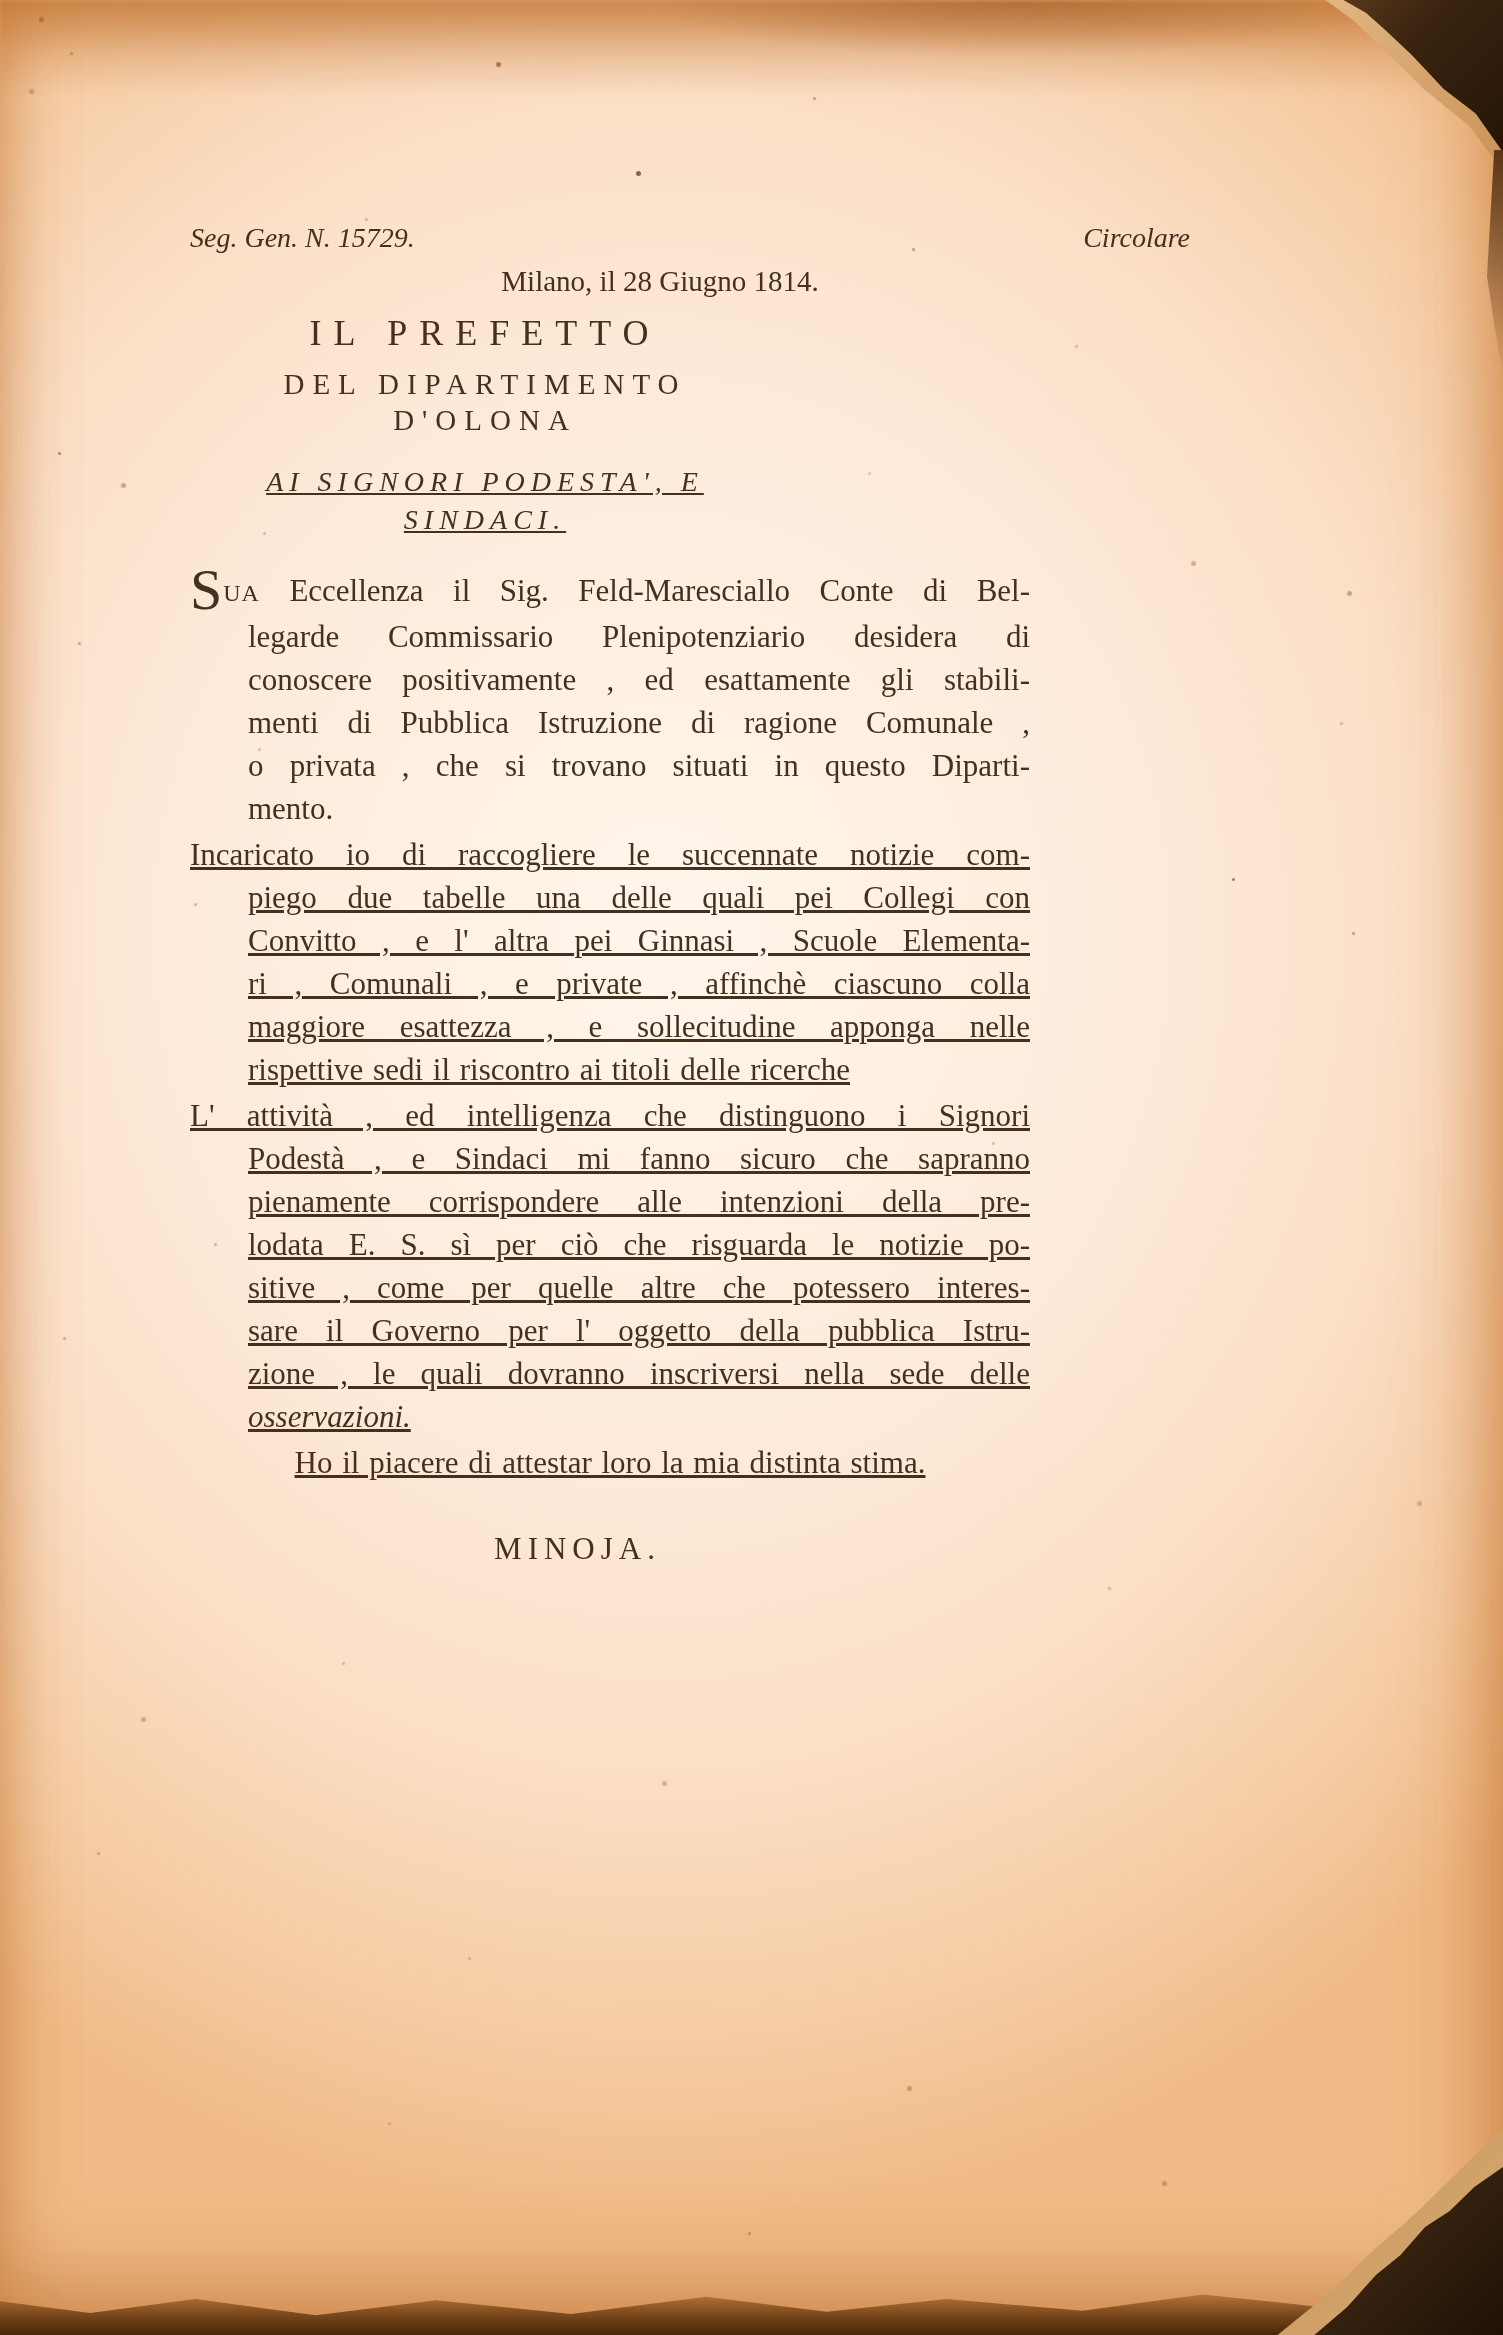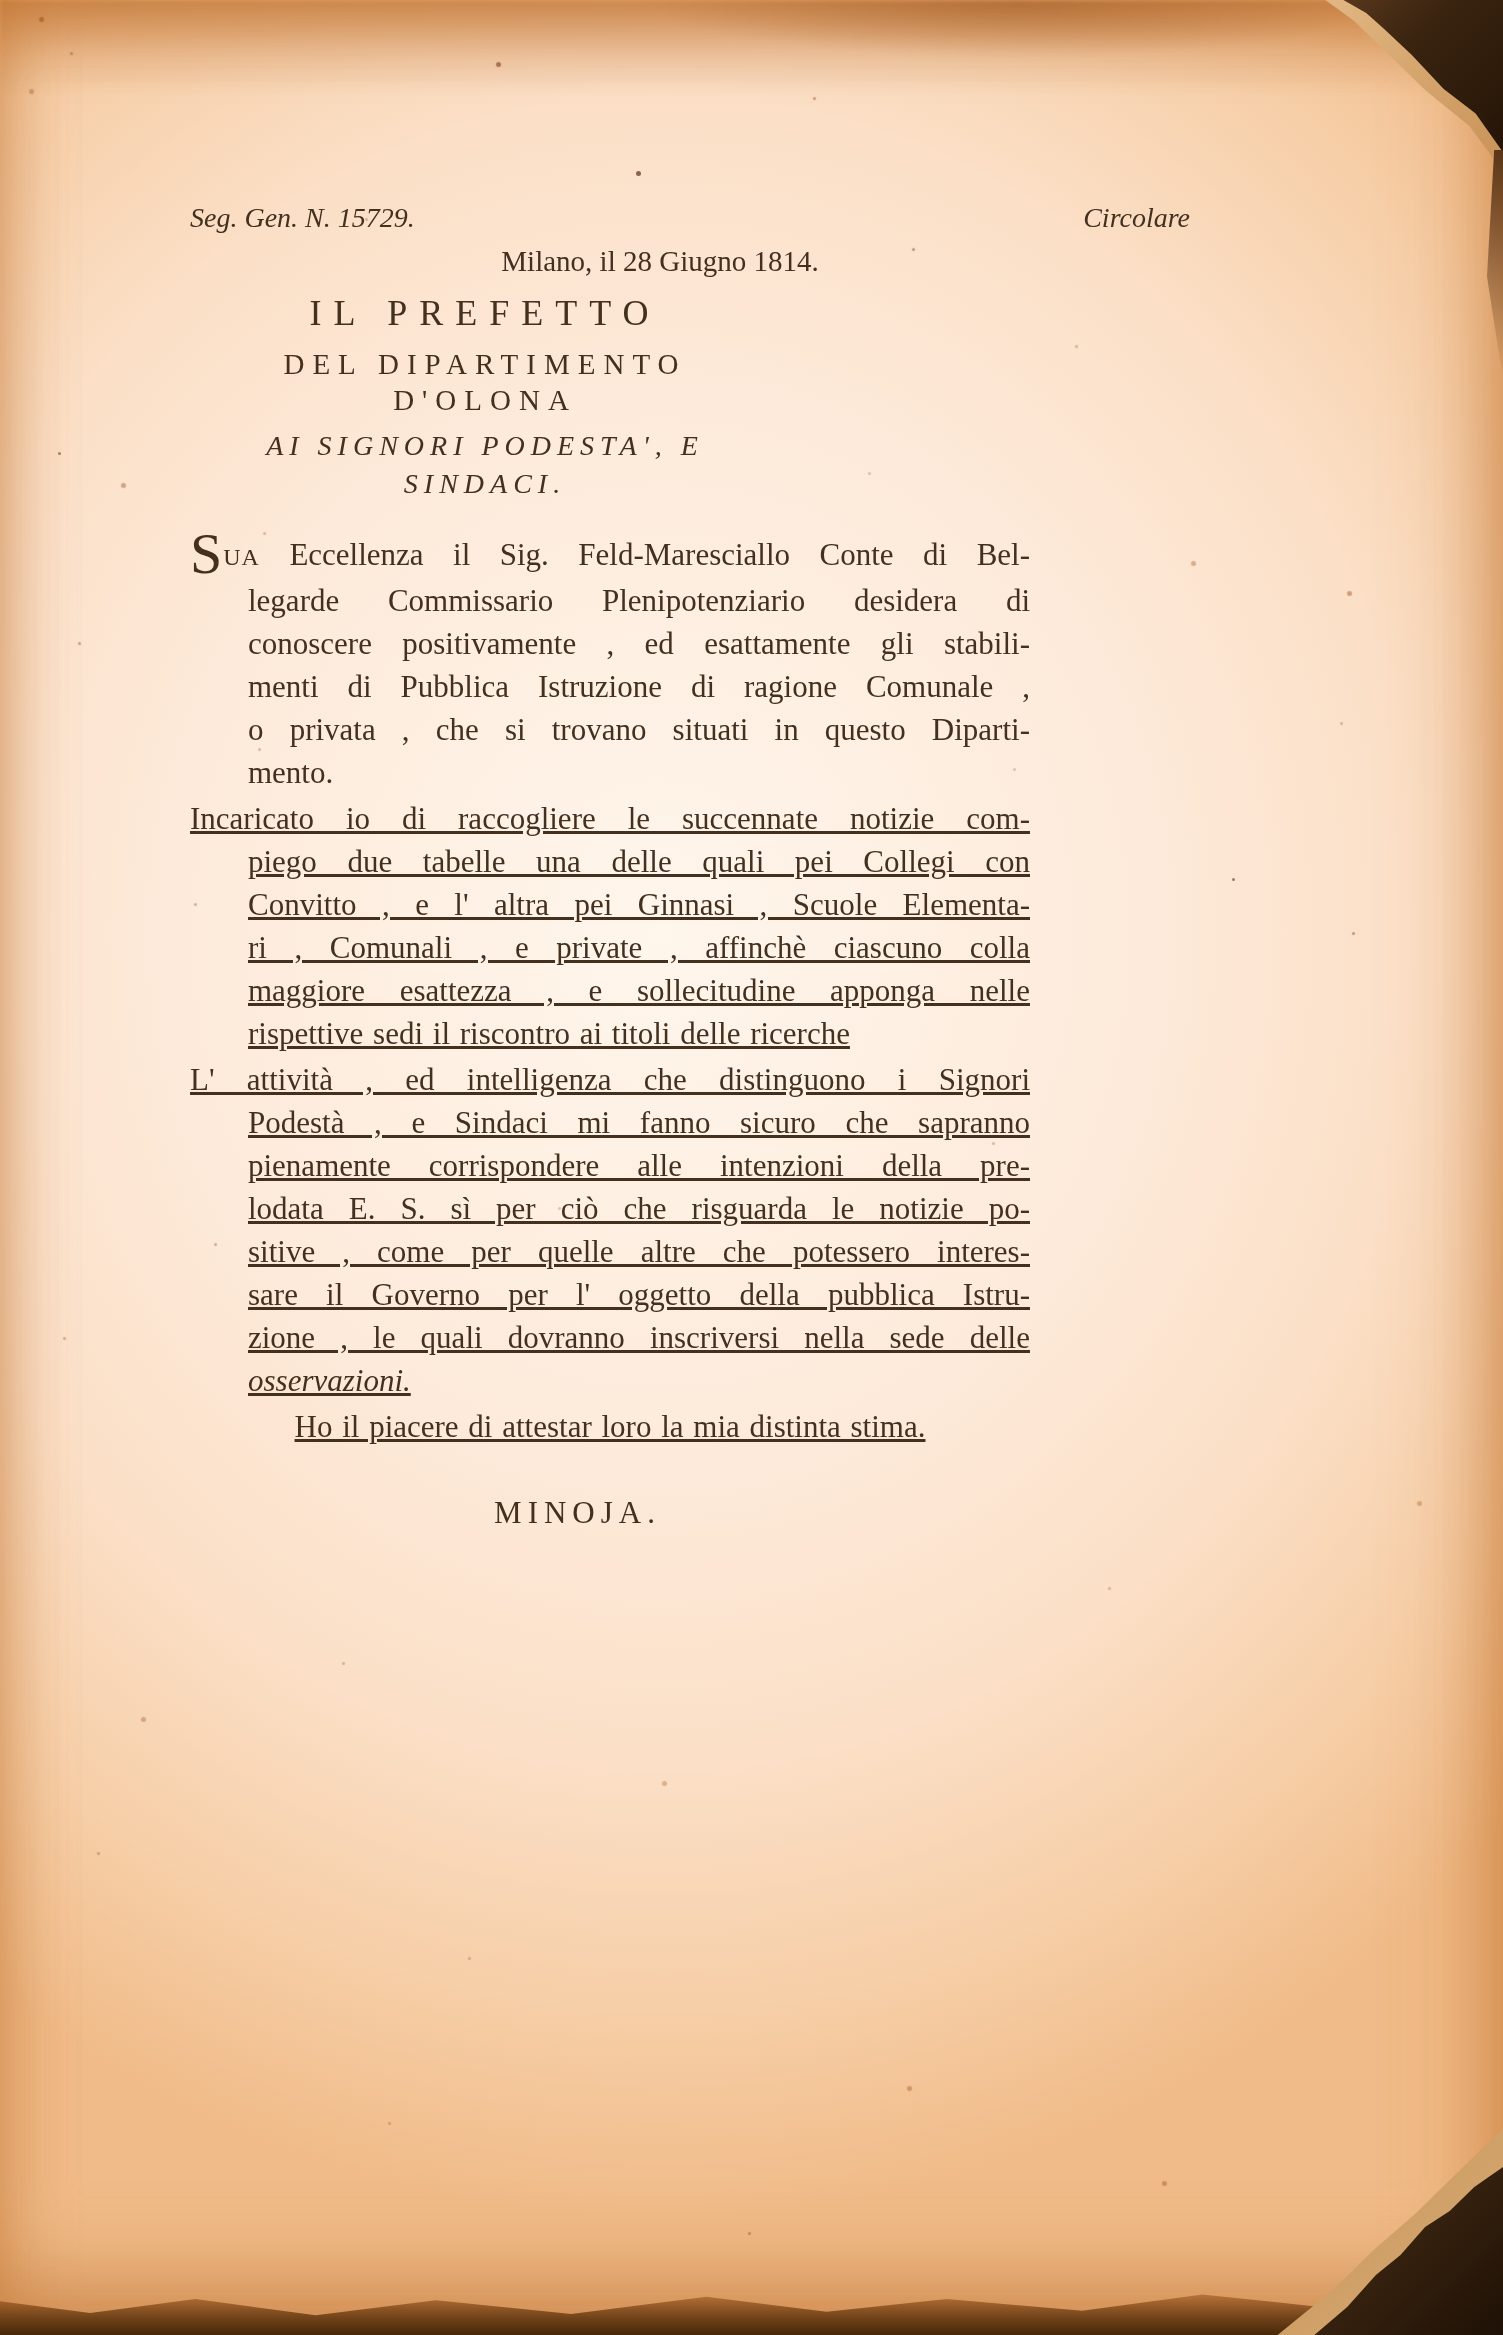--- a/index.html
+++ b/index.html
@@ -57,27 +57,27 @@
       342px 1662px 1px 0 rgba(150,80,30,.35), 663px 1782px 1px 1px rgba(160,90,35,.35),
       97px 1852px 1px 0 rgba(150,80,30,.40), 468px 1957px 1px 0 rgba(150,80,30,.35),
       908px 2087px 1px 1px rgba(150,80,30,.40), 388px 2122px 1px 0 rgba(150,80,30,.35),
       748px 2232px 1px 0 rgba(140,70,25,.45), 1163px 2182px 1px 1px rgba(150,80,30,.40),
       558px 1207px 1px 0 rgba(150,80,30,.30), 1108px 1587px 1px 0 rgba(150,80,30,.35),
       63px 1337px 1px 0 rgba(150,80,30,.40), 1013px 768px 1px 0 rgba(150,80,30,.30),
       1418px 1502px 1px 1px rgba(160,90,35,.35), 912px 248px 1px 0 rgba(130,65,20,.50),
       1075px 345px 1px 0 rgba(150,80,30,.35); }
 
   
-  .content { position:absolute; left:190px; top:201px; width:1000px; }
+  .content { position:absolute; left:190px; top:221px; width:1000px; }
   .header-row { display:flex; justify-content:space-between; font-size:28px; line-height:34px; font-style:italic; }
   .dateline { margin-top:8px; font-size:29px; line-height:36px; text-align:center; padding-right:60px; }
   .headings { width:590px; text-align:center; }
   .h1 { margin-top:12px; font-size:36px; line-height:44px; letter-spacing:12px; }
   .h2 { margin-top:11px; font-size:29px; line-height:36px; letter-spacing:8px; }
-  .h3 { margin-top:9px;  font-size:28px; line-height:38px; letter-spacing:6px; font-style:italic; }
+  .h3 { margin-top:25px;  font-size:28px; line-height:38px; letter-spacing:6px; font-style:italic;text-decoration:underline; }
 
   .doc-body { margin-top:30px; width:840px; font-size:31px; line-height:43px; word-spacing:2px; }
   .para + .para { margin-top:3px;text-decoration:underline; }
   .tline { text-align:justify; text-align-last:justify; }
   .lines .tline:last-child { text-align-last:left; }
   .indent-all .tline { padding-left:58px; }
   .lines:not(.indent-all) .tline:not(:first-child) { padding-left:58px; }
   .tline.em { font-style:italic; }
   .para.single { text-align:center; }
   .dropcap { font-size:58px; line-height:0; vertical-align:-8px; letter-spacing:1px; }

